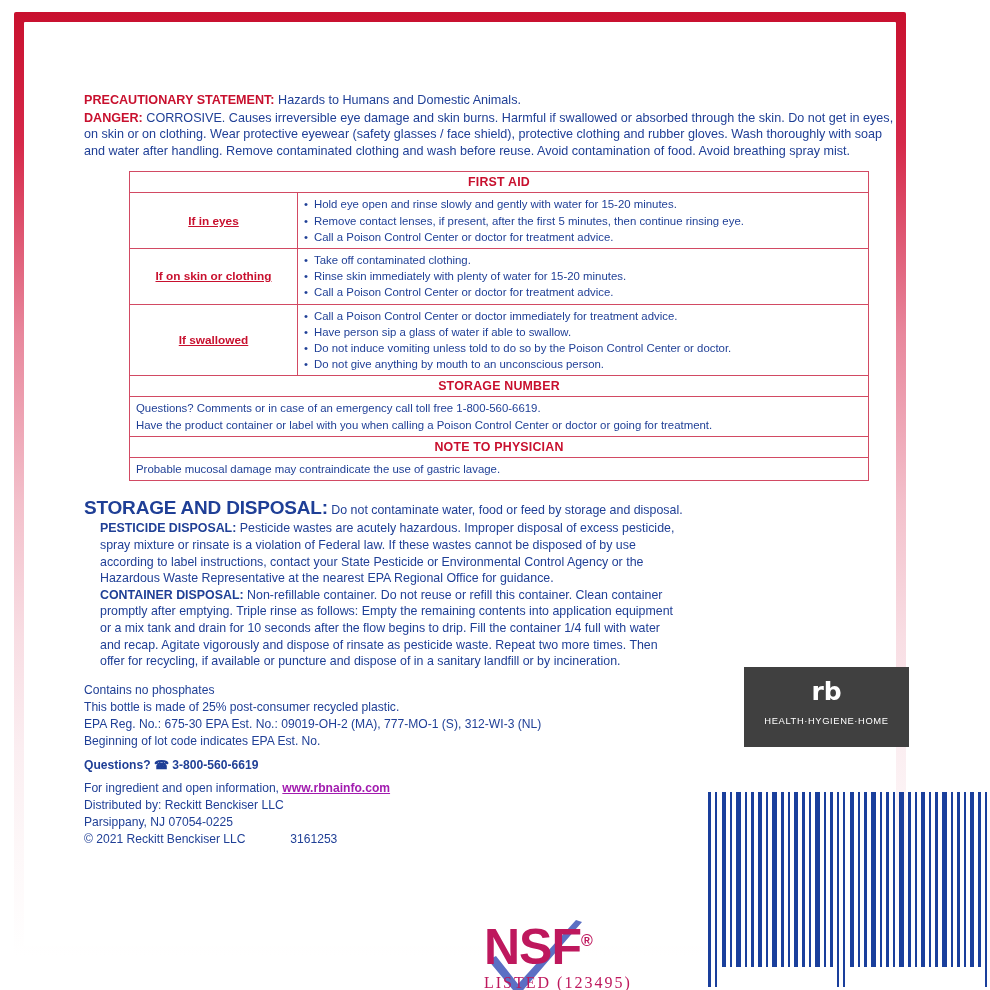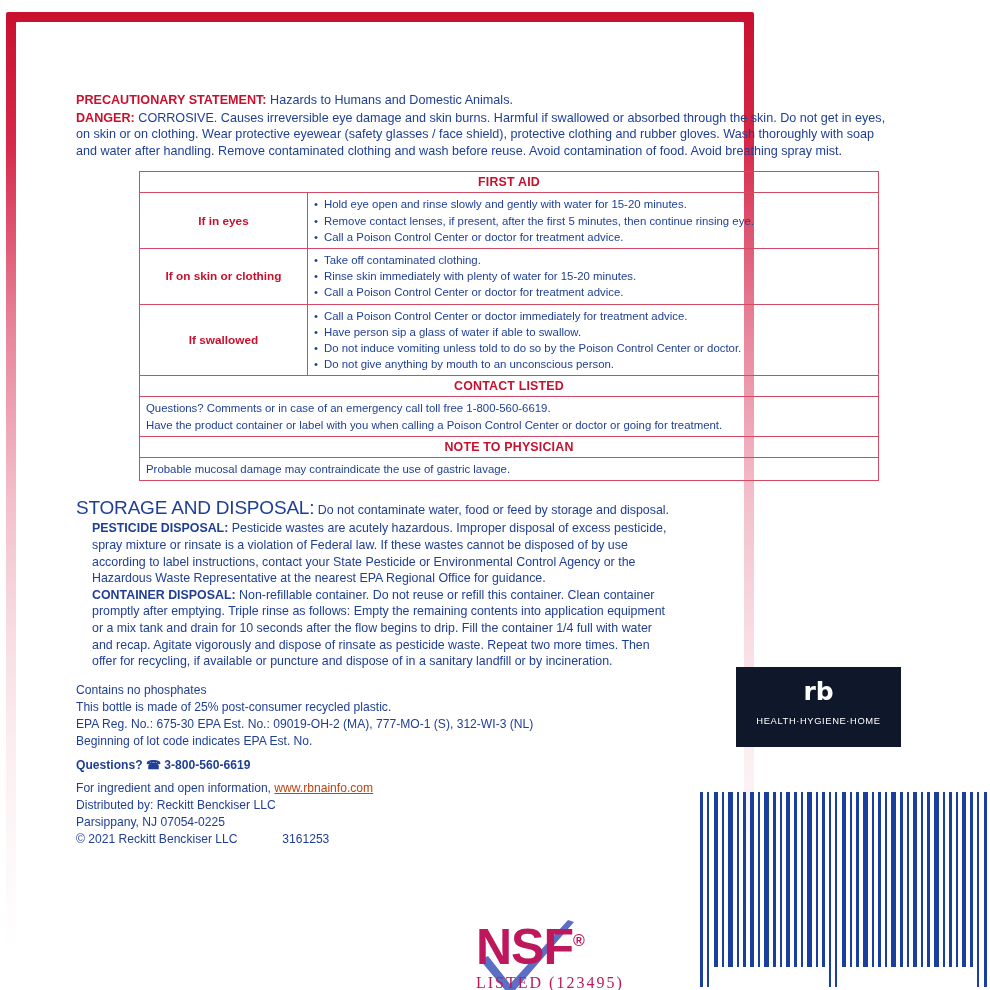--- a/index.html
+++ b/index.html
@@ -16,23 +16,23 @@
   #label {
     position: relative;
     width: 990px;
     height: 990px;
     background: #ffffff;
     box-sizing: border-box;
   }
   
   .frame {
     position: absolute;
-    left: 6px;
+    left: 14px;
     top: 12px;
-    width: 748px;
+    width: 892px;
     height: 944px;
     background: linear-gradient(to bottom, #c8102e 0%, #d6294a 14%, #e8879c 34%, #f3c0cb 52%, #f8dde3 66%, #fbeef1 78%, #fdf7f8 88%, #ffffff 100%);
     border-radius: 2px;
   }
   .frame-inner {
     position: absolute;
     left: 10px;
     top: 10px;
     right: 10px;
     bottom: 10px;
@@ -52,21 +52,21 @@
     line-height: 1.32;
     color: #1f3f96;
     width: 818px;
   }
   .precaution b { color: #c8102e; font-weight: bold; }
   .precaution .p1 { margin-bottom: 1px; }
 
   
   table.firstaid {
     margin-top: 12px;
-    margin-left: 63px;
+    margin-left: 45px;
     width: 740px;
     border-collapse: collapse;
     font-size: 11.4px;
     color: #1f3f96;
   }
   table.firstaid td, table.firstaid th {
     border: 1px solid #d24a63;
     padding: 3px 6px;
     vertical-align: middle;
   }
@@ -77,20 +77,21 @@
     font-size: 12.4px;
     letter-spacing: .2px;
     padding: 2px 0 2px 0;
   }
   .fa-label {
     width: 155px;
     text-align: center;
     font-weight: bold;
     color: #c8102e;
     font-size: 11.8px;
+    text-decoration: underline;
   }
   .fa-body ul {
     margin: 0;
     padding: 0;
     list-style: none;
   }
   .fa-body li {
     position: relative;
     padding-left: 10px;
     line-height: 1.42;
@@ -109,53 +110,54 @@
   
   .storage {
     margin-top: 14px;
     font-size: 12.4px;
     line-height: 1.34;
     color: #1f3f96;
     width: 600px;
   }
   .storage .big {
     font-size: 19px;
-    font-weight: normal;
+    font-weight: bold;
     color: #1f3f96;
     letter-spacing: -0.2px;
   }
   .storage .sub {
     font-weight: bold;
   }
   .storage .indent {
     padding-left: 16px;
   }
   .storage p { margin: 0; }
 
   .tail {
     margin-top: 12px;
     font-size: 12.1px;
     line-height: 1.42;
     color: #1f3f96;
     width: 560px;
   }
   .tail .q { font-weight: bold; }
   .tail a, .tail .link {
-    color: #c2410c;
+    color: #a21caf;
     text-decoration: underline;
+    font-weight: bold;
   }
 
   
   .rb-logo {
     position: absolute;
     left: 660px;
     top: 575px;
     width: 165px;
     height: 80px;
-    background: #0f172a;
+    background: #404040;
     color: #ffffff;
     text-align: center;
   }
   .rb-logo .mark {
     margin-top: 12px;
     font-size: 25px;
     line-height: 1;
     font-weight: bold;
     font-family: "DejaVu Sans", sans-serif;
   }
@@ -267,21 +269,21 @@
               <ul>
                 <li>Call a Poison Control Center or doctor immediately for treatment advice.</li>
                 <li>Have person sip a glass of water if able to swallow.</li>
                 <li>Do not induce vomiting unless told to do so by the Poison Control Center or doctor.</li>
                 <li>Do not give anything by mouth to an unconscious person.</li>
               </ul>
             </td>
           </tr>
 
           <tr>
-            <td class="fa-head" colspan="2">CONTACT LISTED</td>
+            <td class="fa-head" colspan="2">STORAGE NUMBER</td>
           </tr>
           <tr>
             <td class="fa-center" colspan="2">
               <div>Questions? Comments or in case of an emergency call toll free 1-800-560-6619.</div>
               <div>Have the product container or label with you when calling a Poison Control Center or doctor or going for treatment.</div>
             </td>
           </tr>
 
           <tr>
             <td class="fa-head" colspan="2">NOTE TO PHYSICIAN</td>

